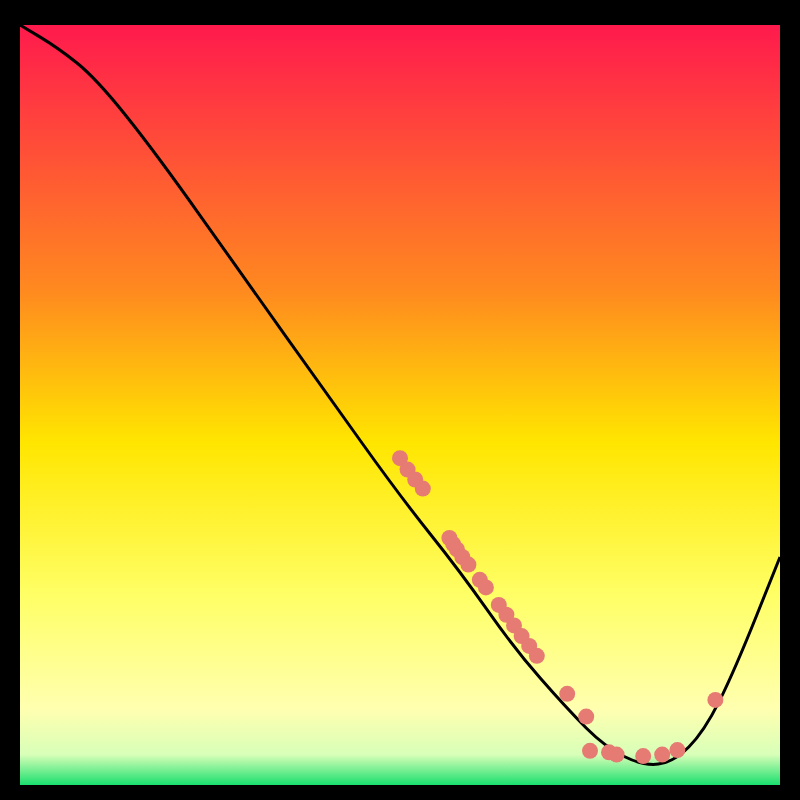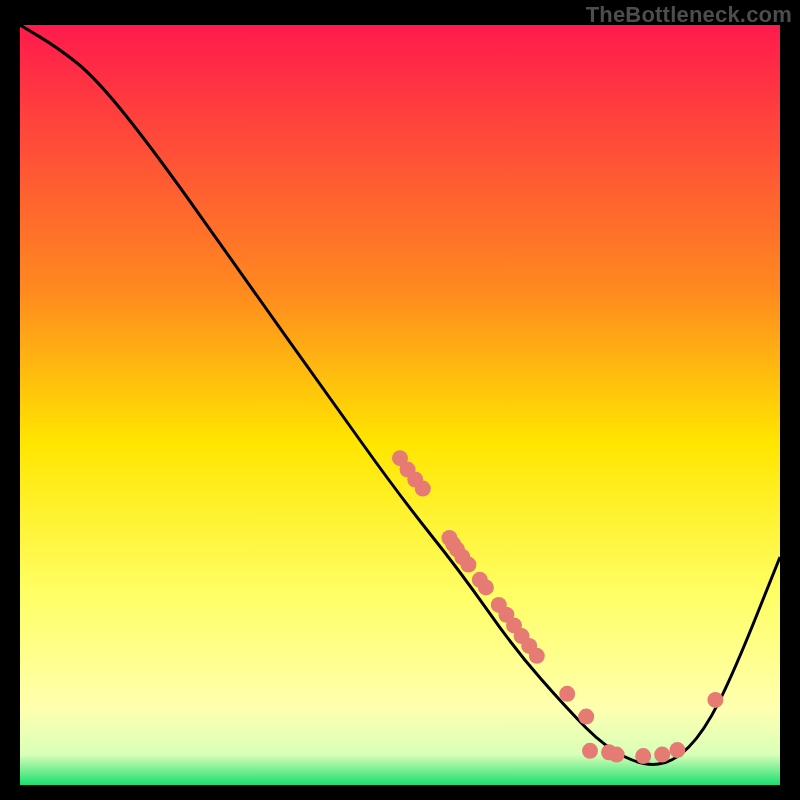--- a/index.html
+++ b/index.html
@@ -69,14 +69,13 @@
         <circle cx="586.2" cy="716.6" r="8" fill="#e57b73"></circle>
         <circle cx="590" cy="750.8" r="8" fill="#e57b73"></circle>
         <circle cx="609" cy="752.32" r="8" fill="#e57b73"></circle>
         <circle cx="616.6" cy="754.6" r="8" fill="#e57b73"></circle>
         <circle cx="643.1999999999999" cy="756.12" r="8" fill="#e57b73"></circle>
         <circle cx="662.1999999999999" cy="754.6" r="8" fill="#e57b73"></circle>
         <circle cx="677.4" cy="750.0400000000001" r="8" fill="#e57b73"></circle>
         <circle cx="715.4" cy="699.88" r="8" fill="#e57b73"></circle>
       </g>
   </svg>
-  <div class="watermark">TheBottleneck.com</div>
 </div>
 
 </body></html>

